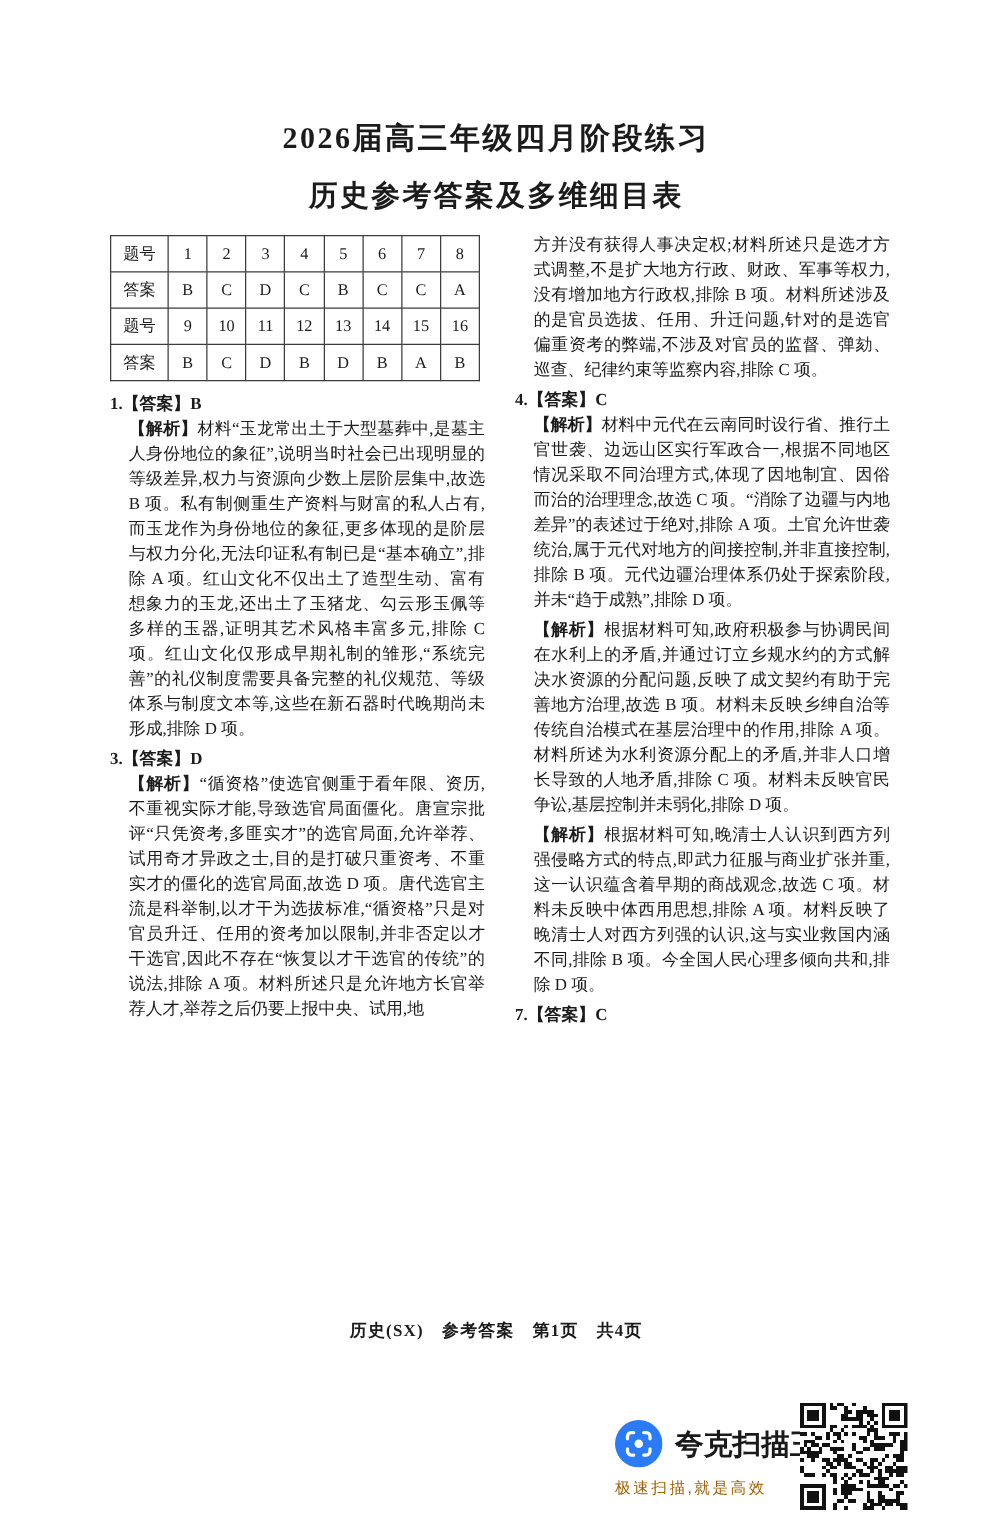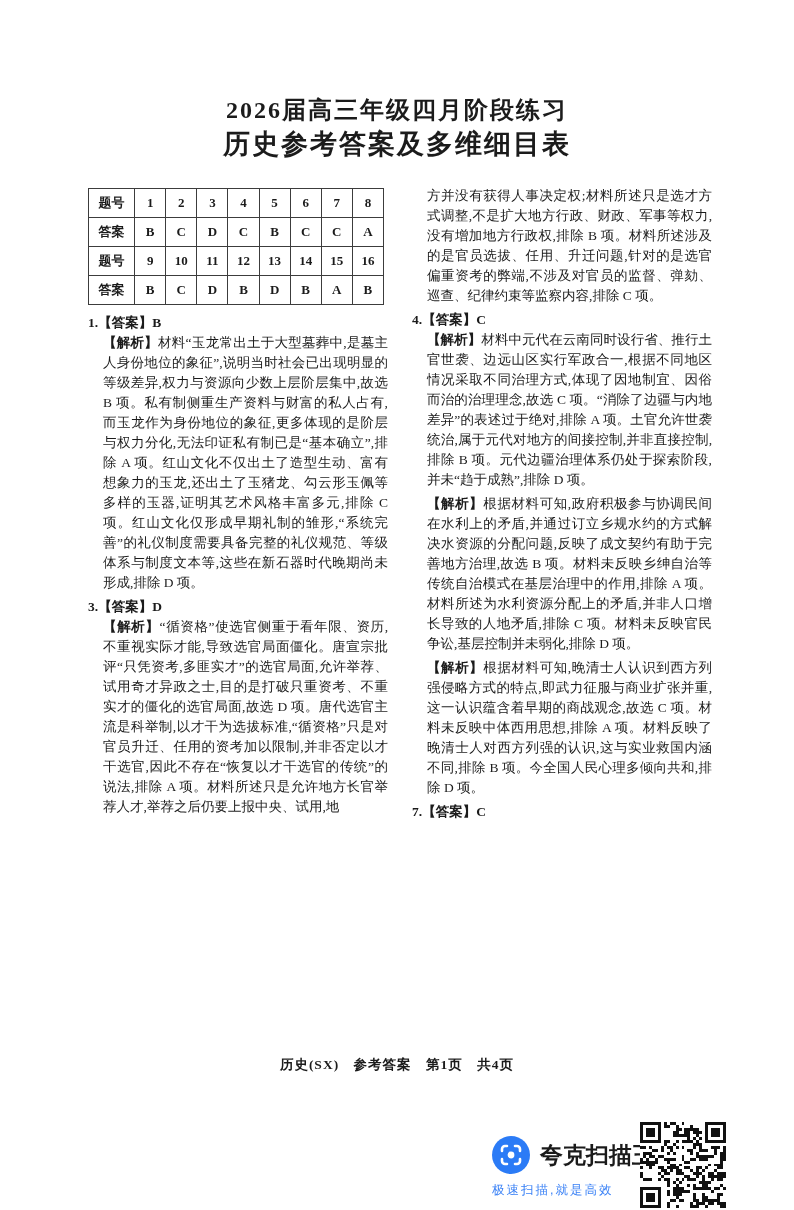--- a/index.html
+++ b/index.html
@@ -8,32 +8,32 @@
     background:#ffffff;
     color:#1b1b1b;
     font-family:"Liberation Serif","DejaVu Serif",serif;
     position:relative;
     overflow:hidden;
   }
   .page { position:absolute; inset:0; background:#fff; }
 
   .header { position:absolute; top:94px; left:0; width:100%; text-align:center; }
   .title { font-size:24px; font-weight:700; letter-spacing:2px; }
-  .subtitle { font-size:27px; font-weight:700; letter-spacing:2px; margin-top:0; }
+  .subtitle { font-size:23px; font-weight:700; letter-spacing:2px; margin-top:15px; }
 
   .content {
     position:absolute; left:88px; top:186px; width:624px; height:866px;
     display:flex; gap:24px; overflow:hidden;
   }
   .col { width:300px; overflow:hidden; }
 
   table.ans { border-collapse:collapse; table-layout:fixed; width:296px; margin:2px 0 8px 0; }
   table.ans td {
     border:1px solid #3c3c3c; text-align:center; vertical-align:middle;
-    height:29px; font-size:13px; padding:0;font-weight:bold;
+    height:29px; font-size:13px; padding:0;
   }
   td.lab { width:46px; }
   td.c { width:31px; }
 
   .item { margin-top:4px; }
   .head { font-weight:700; font-size:13.5px; line-height:20px; }
   .exp {
     margin-left:15px; font-size:13.5px; line-height:20px;
     text-align:justify; text-justify:inter-ideograph; word-break:break-all;
   }
@@ -47,21 +47,21 @@
 
   .brand { position:absolute; left:492px; top:1136px; width:150px; }
   .brand-row { display:flex; align-items:center; gap:10px; }
   .logo { width:38px; height:38px; flex:0 0 auto; }
   .brand-name {
     font-family:"Liberation Sans","DejaVu Sans",sans-serif;
     font-size:23px; font-weight:700; color:#1a1a1a; white-space:nowrap;
   }
   .brand-tag {
     font-family:"Liberation Sans","DejaVu Sans",sans-serif;
-    font-size:12.5px; color:#3b82f6; letter-spacing:2px; margin-top:8px; white-space:nowrap;
+    font-size:12.5px; color:#a16207; letter-spacing:2px; margin-top:8px; white-space:nowrap;
   }
 
   .qr { position:absolute; left:640px; top:1122px; width:86px; height:86px; shape-rendering:crispEdges; }
 </style>
 </head>
 <body>
 
 <div class="page">
 
   <div class="header">

